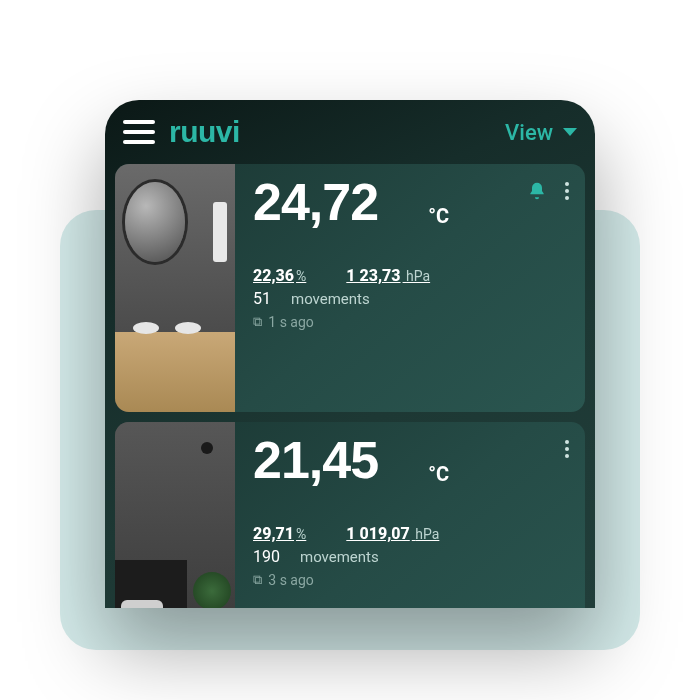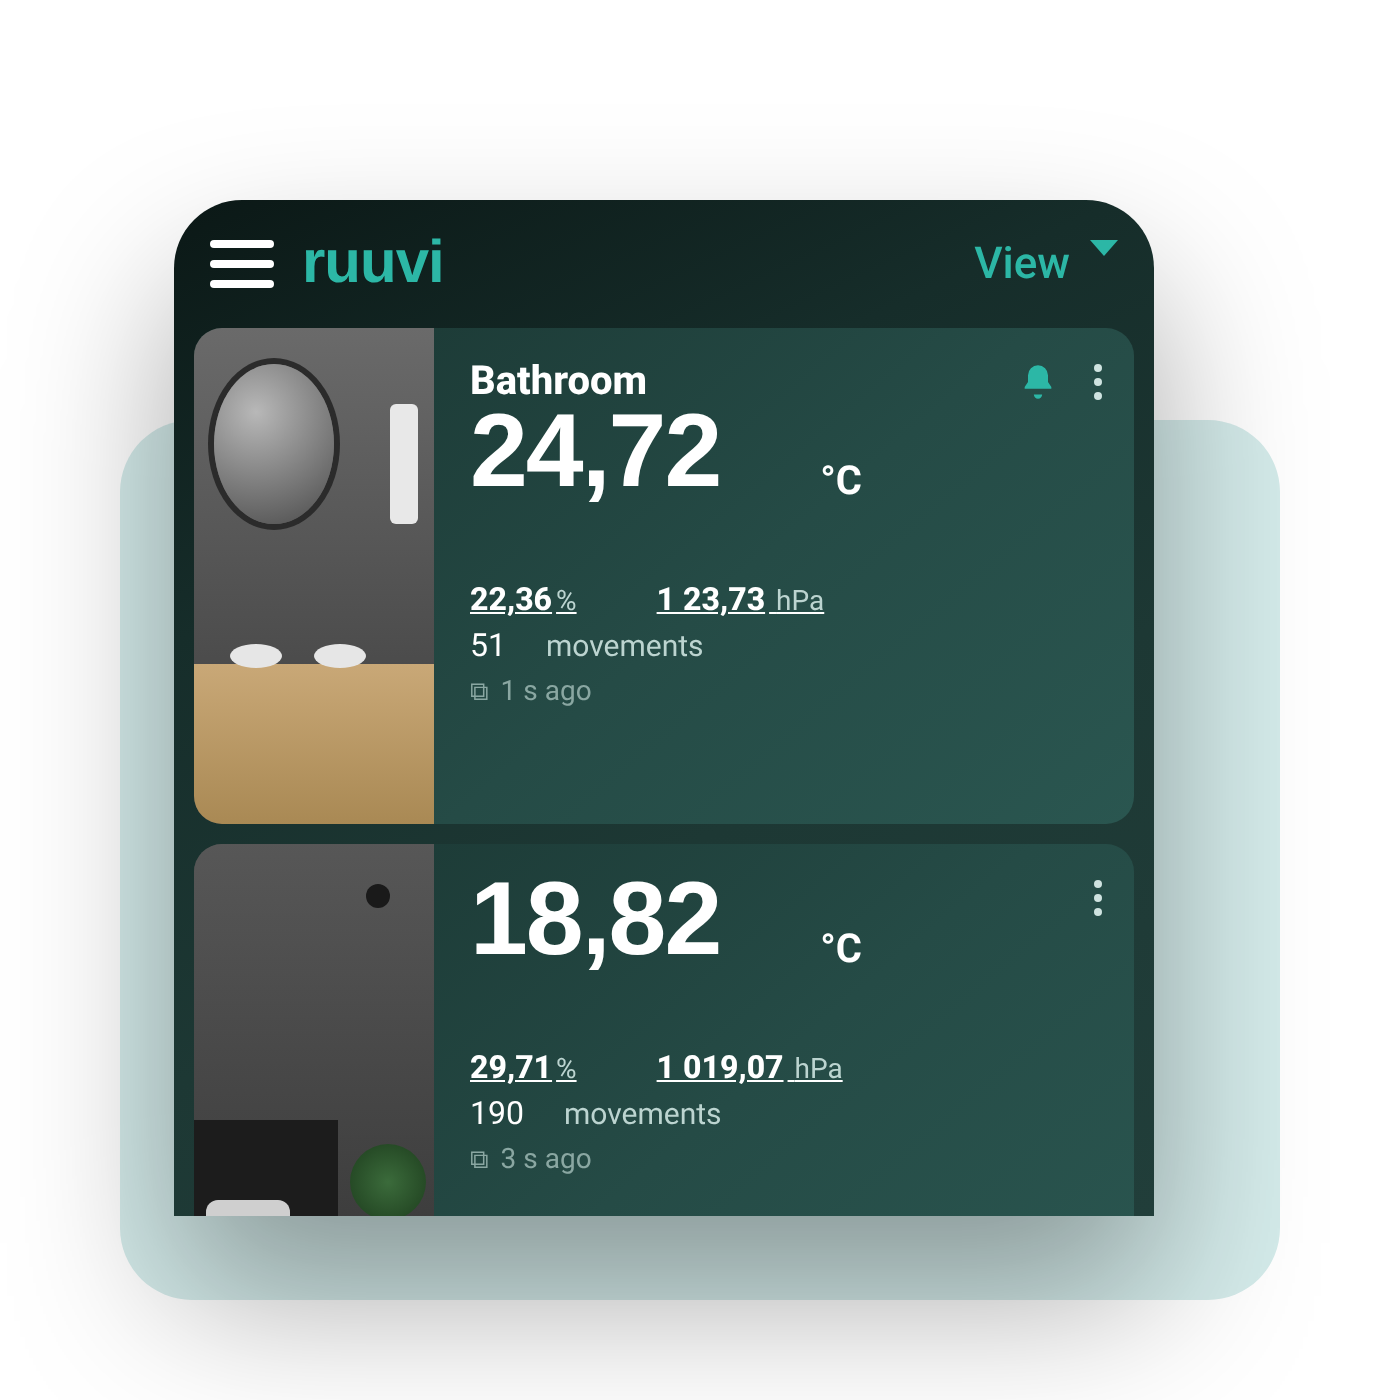--- a/index.html
+++ b/index.html
@@ -9,21 +9,21 @@
     position: absolute;
     left: 60px;
     top: 210px;
     width: 580px;
     height: 440px;
     background: #d4ebea;
     border-radius: 36px;
   }
   .phone {
     position: absolute;
-    left: 87px;
+    left: 105px;
     top: 100px;
     width: 490px;
     height: 508px;
     background: linear-gradient(155deg, #0b1816 0%, #162d2a 30%, #1d3834 60%, #213e3a 100%);
     border-radius: 34px 34px 0 0;
     box-shadow: 0 40px 80px rgba(0,0,0,0.35);
     overflow: hidden;
   }
   .topbar {
     height: 64px;
@@ -40,21 +40,21 @@
   .logo {
     font-weight: 800;
     font-size: 30px;
     letter-spacing: -0.5px;
     color: #2cb7a6;
     font-family: "Arial Rounded MT Bold", "Segoe UI", sans-serif;
     text-transform: lowercase;
   }
   .spacer { flex: 1; }
   .view-btn {
-    display:flex; gap:10px;
+    display:flex; align-items:center; gap:10px;
     color:#2cb7a6; font-size:22px; font-weight:500; cursor:pointer;margin-left:48px;
   }
   .view-caret {
     width:0; height:0; border-left:7px solid transparent; border-right:7px solid transparent;
     border-top:8px solid #2cb7a6;
   }
 
   .cards { padding: 0 10px; display:flex; flex-direction:column; gap:10px; }
 
   .card {
@@ -169,21 +169,20 @@
           <div class="card-actions">
             <svg class="bell" viewBox="0 0 24 24" fill="currentColor">
               <path d="M12 2a6 6 0 0 0-6 6v4l-2 3v1h16v-1l-2-3V8a6 6 0 0 0-6-6zm0 20a2.5 2.5 0 0 0 2.5-2.5h-5A2.5 2.5 0 0 0 12 22z"></path>
             </svg>
             <div class="dots">
                 <span></span>
                 <span></span>
                 <span></span>
               </div>
           </div>
-          <div class="card-title">Bathroom</div>
           <div class="temp-row">
             <div class="temp-val">24,72</div>
             <div class="temp-unit">°C</div>
           </div>
           <div class="metrics">
             <div class="metric">
               <span class="num">22,36</span><span class="unit">%</span>
             </div>
             <div class="metric">
               <span class="num">1 23,73</span><span class="unit"> <span>hPa</span></span>
@@ -210,21 +209,21 @@
         </div>
         <div class="card-body">
           <div class="card-actions">
             <div class="dots">
                 <span></span>
                 <span></span>
                 <span></span>
               </div>
           </div>
           <div class="temp-row">
-            <div class="temp-val">18,82</div>
+            <div class="temp-val">21,45</div>
             <div class="temp-unit">°C</div>
           </div>
           <div class="metrics">
             <div class="metric">
               <span class="num">29,71</span><span class="unit">%</span>
             </div>
             <div class="metric">
               <span class="num">1 019,07</span><span class="unit"> <span>hPa</span></span>
             </div>
           </div>

